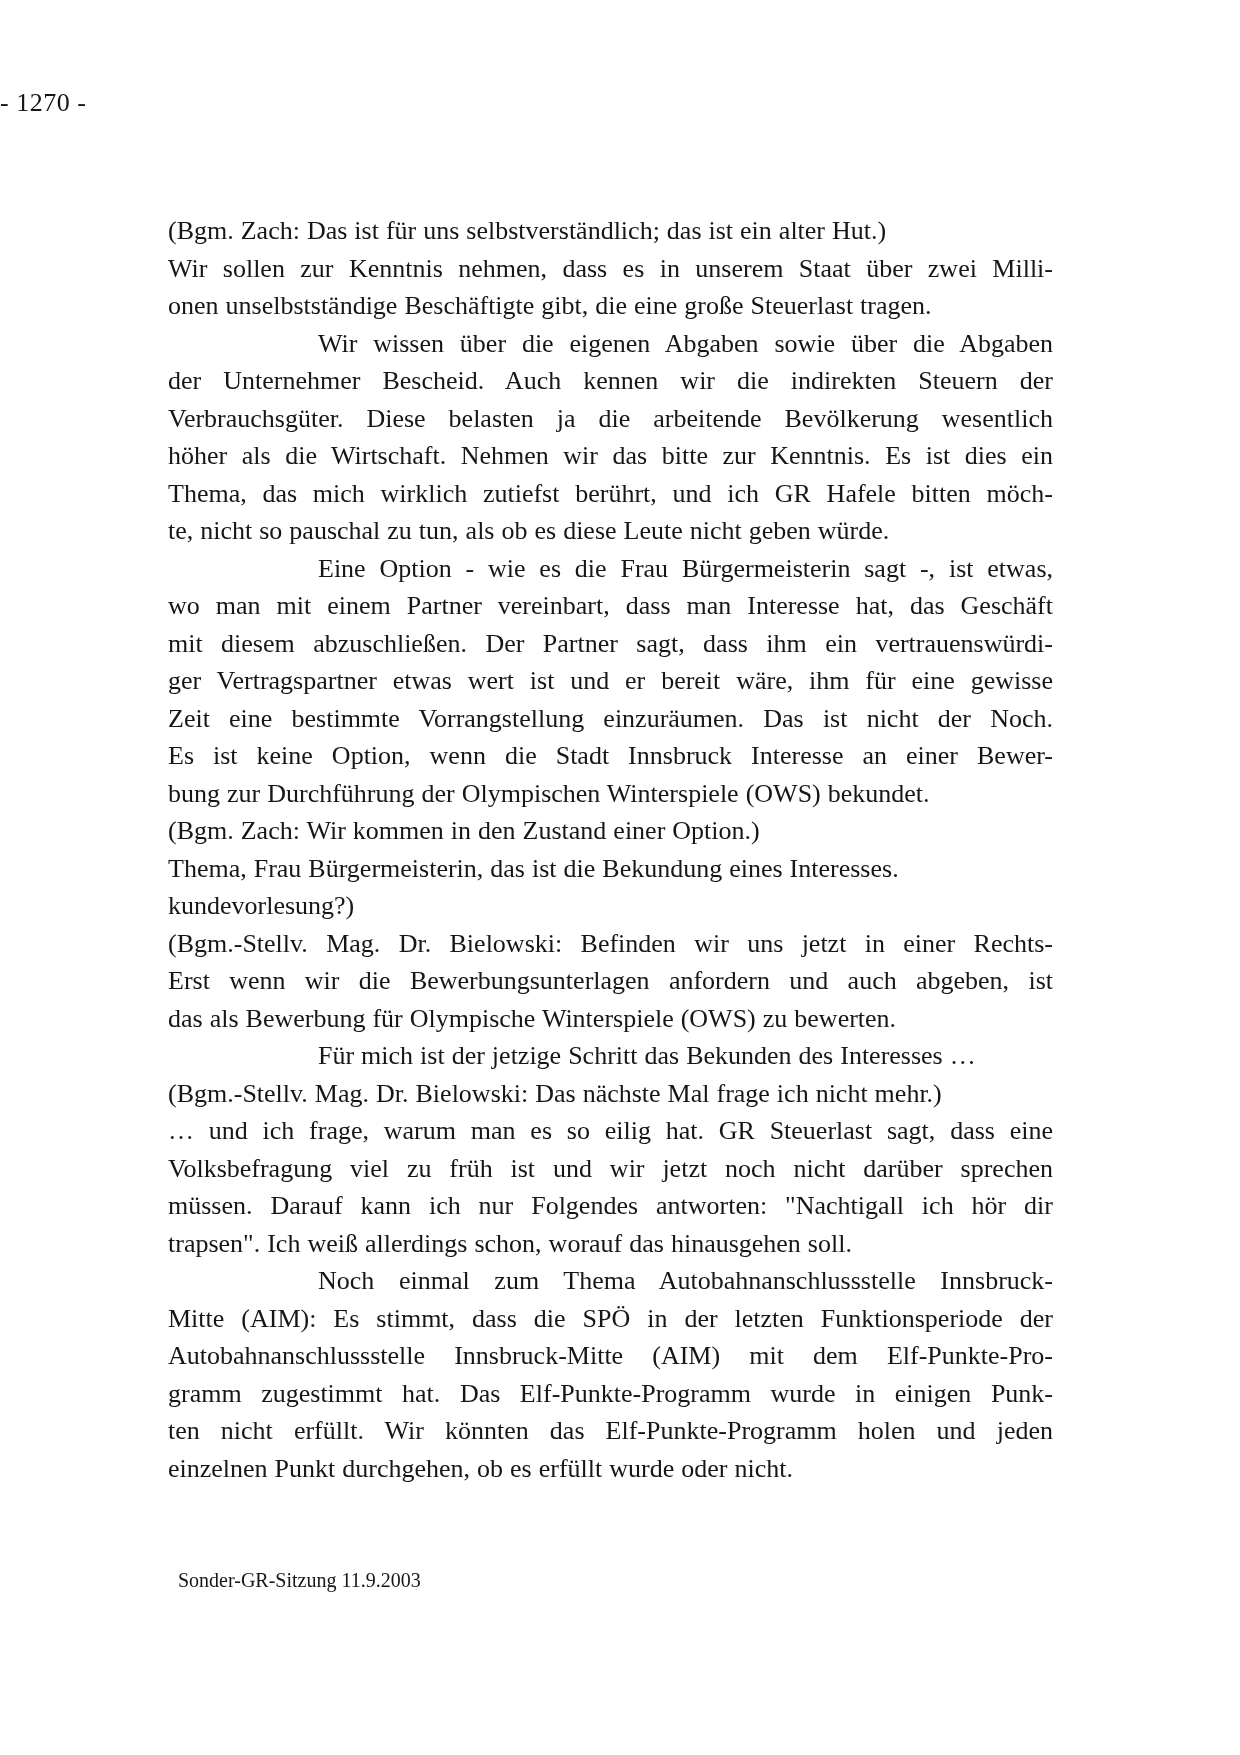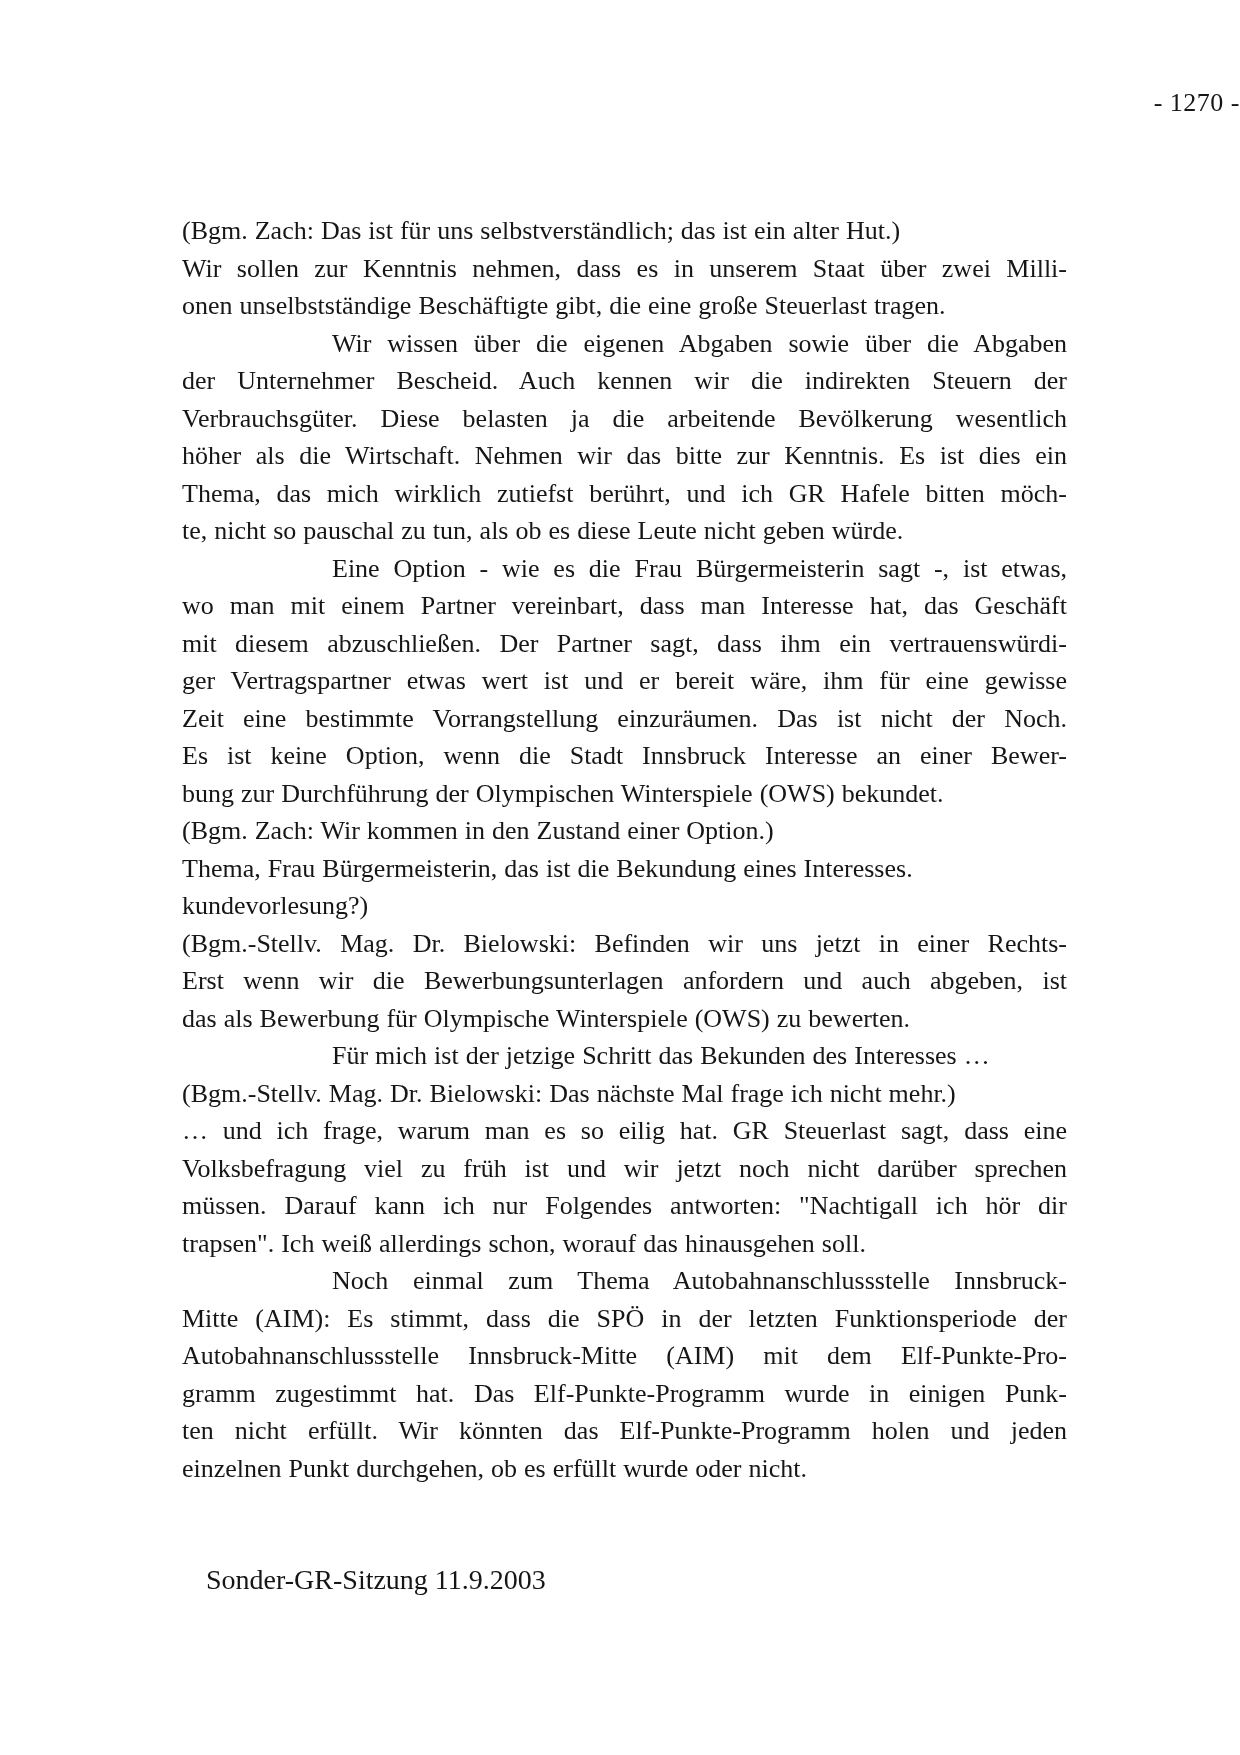--- a/index.html
+++ b/index.html
@@ -15,52 +15,51 @@
     background: #ffffff;
     color: #161616;
     font-family: "Liberation Serif", "DejaVu Serif", serif;
     overflow: hidden;
   }
   .page-number {
     position: absolute;
     top: 88px;
     left: 0;
     width: 1240px;
-    text-align: right;
+    text-align: left;
     font-size: 26px;
     line-height: 30px;
     letter-spacing: 0.5px;
   }
   .body-text {
     position: absolute;
     top: 212px;
-    left: 182px;
+    left: 168px;
     width: 885px;
     font-size: 26px;
     line-height: 37.5px;
   }
   .line {
     min-height: 37.5px;
     text-align: left;
     word-spacing: 0.5px;
   }
   .line.jl {
     text-align: justify;
     text-align-last: justify;
   }
   .line.in {
     text-indent: 150px;
   }
   .page-footer {
     position: absolute;
     top: 1568px;
     left: 178px;
-    font-size: 28px;
+    font-size: 20px;
     line-height: 24px;
-    margin-left: 28px;
   }
 </style>
 </head>
 <body>
 
 <div class="page">
   <div class="page-number">- 1270 -</div>
 
   <div class="body-text">
       <div class="line">(Bgm. Zach: Das ist für uns selbstverständlich; das ist ein alter Hut.)</div>

